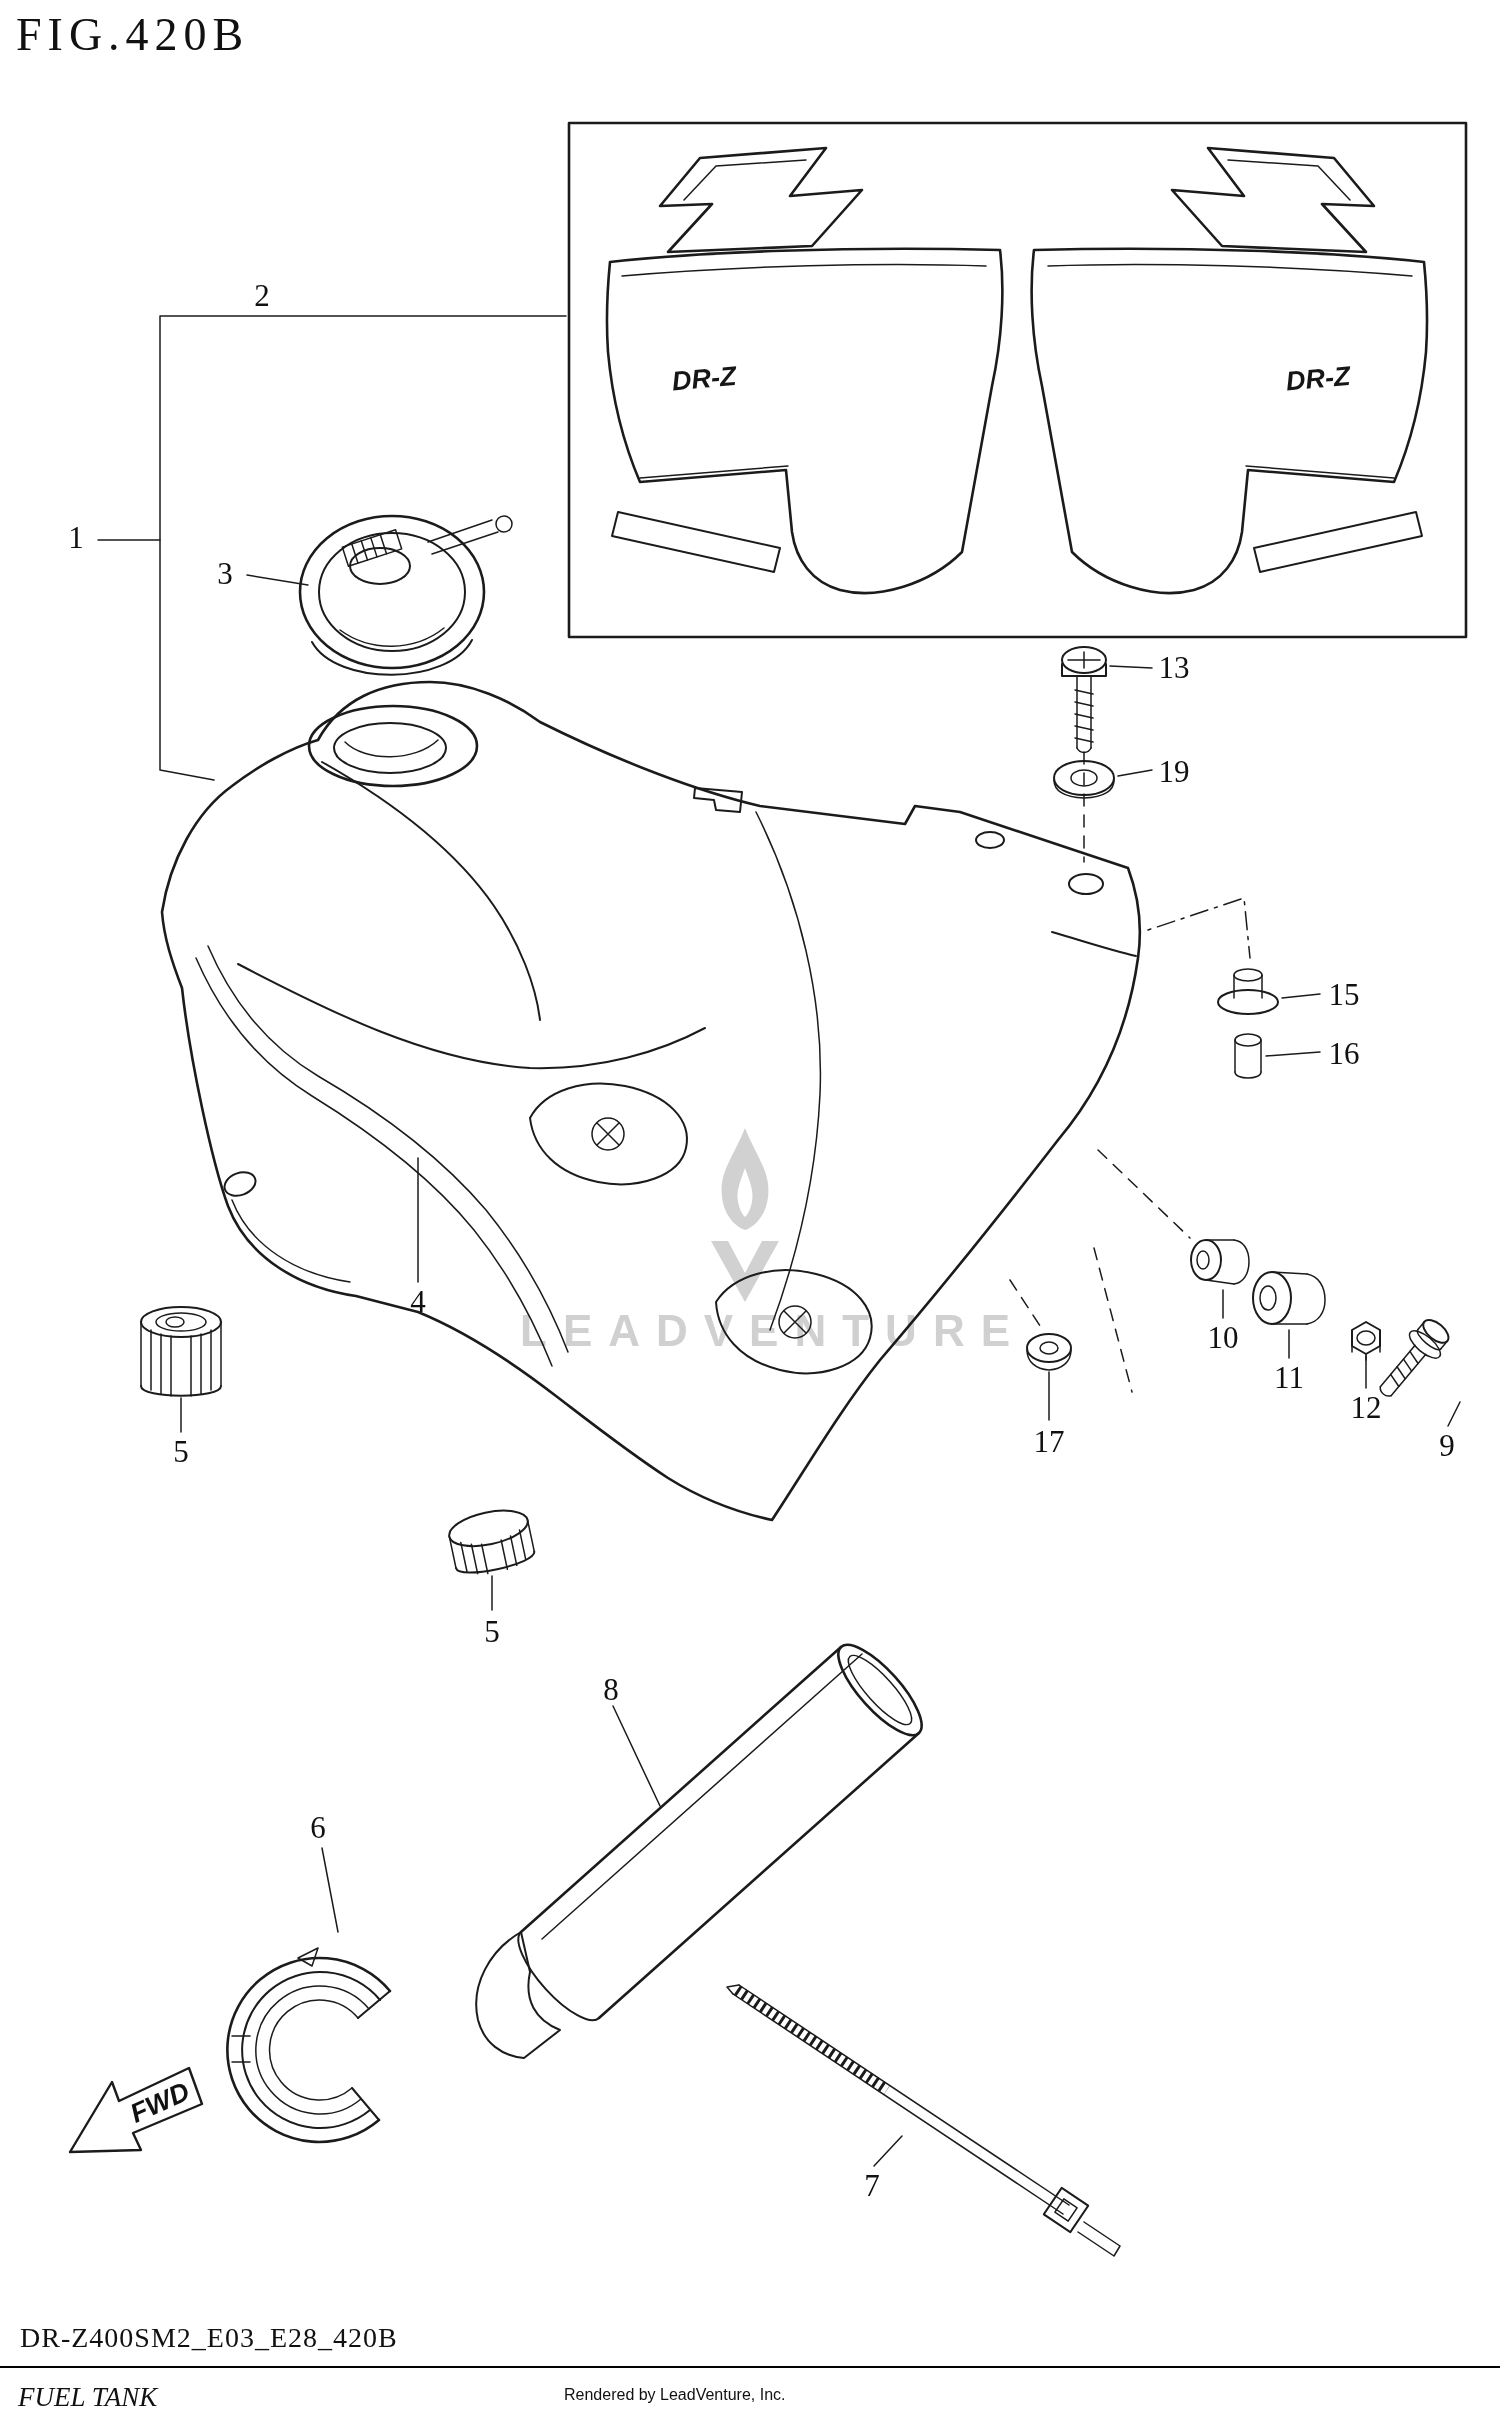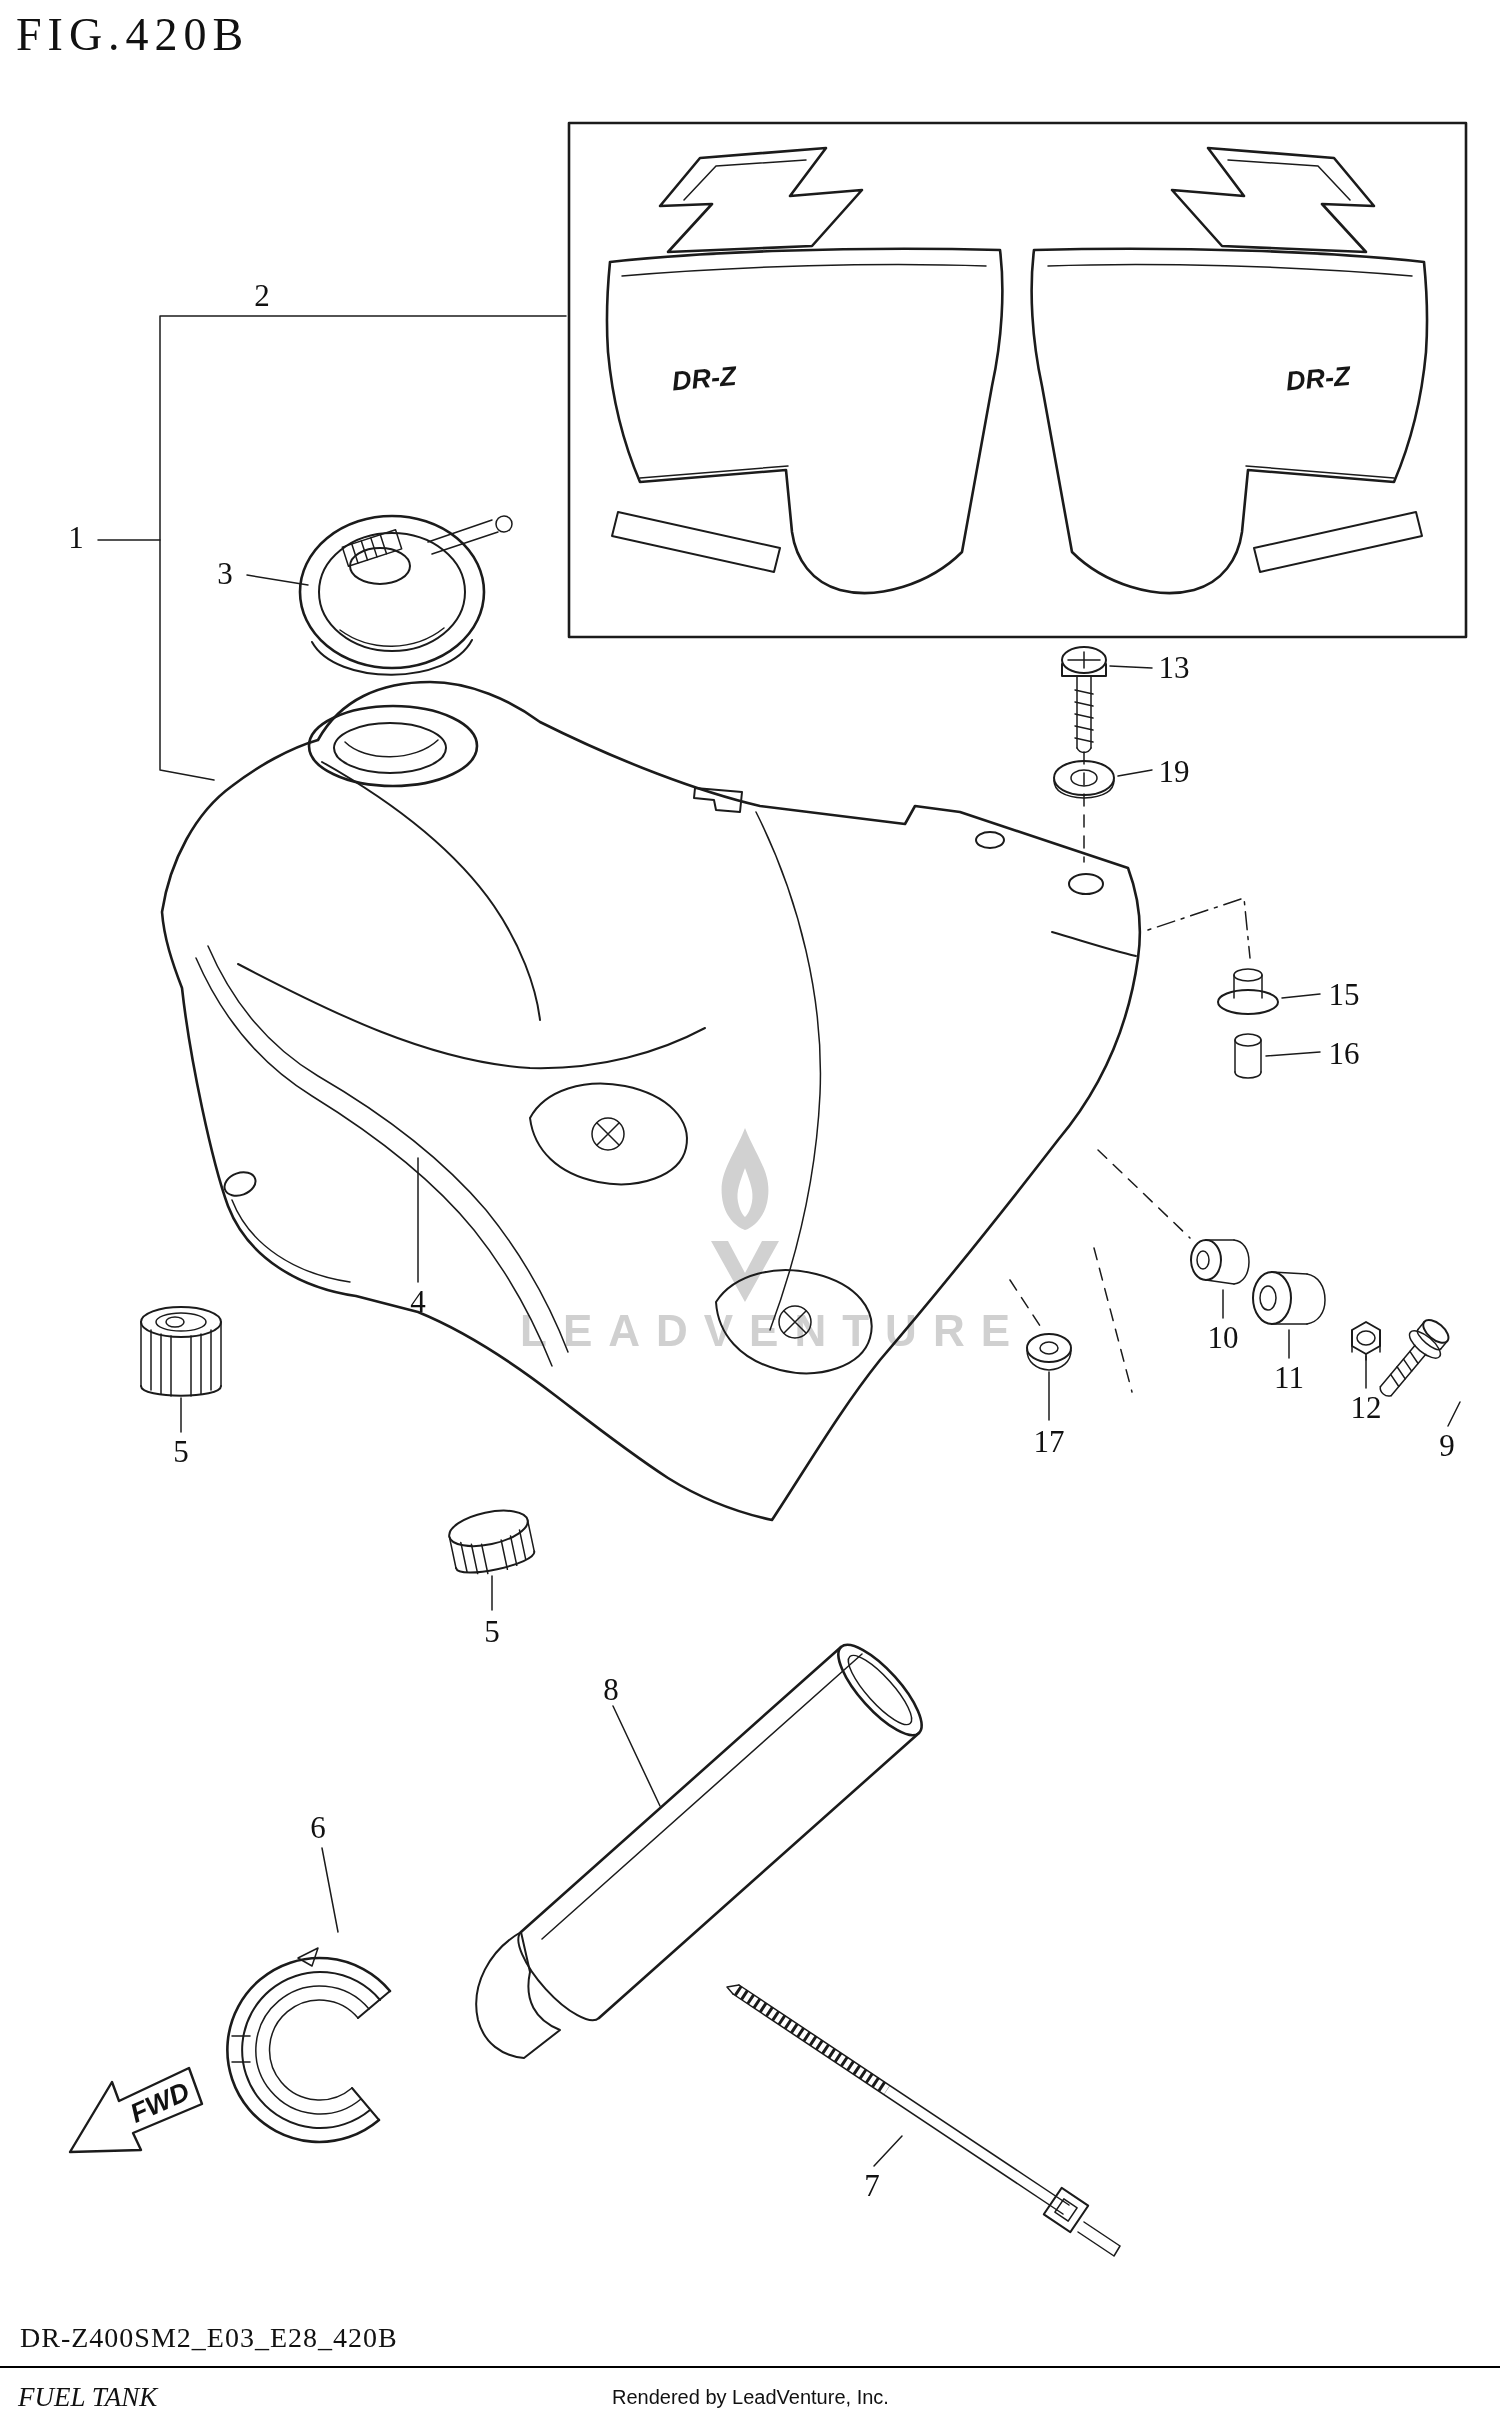--- a/index.html
+++ b/index.html
@@ -18,21 +18,21 @@
   .gray{fill:#c9c9c9;stroke:none;}
   .logo-text{font-family:"Liberation Sans", sans-serif;font-style:italic;font-weight:bold;
              font-size:27px;fill:#161616;}
   .wm-text{font-family:"Liberation Sans", sans-serif;font-weight:bold;font-size:44px;
            fill:#c8c8c8;letter-spacing:16px;}
   .fwd-text{font-family:"Liberation Sans", sans-serif;font-style:italic;font-weight:bold;
             font-size:27px;fill:#111;}
   .footer-code{position:absolute;left:20px;top:2322px;font-size:28px;letter-spacing:1px;}
   .footer-rule{position:absolute;left:0;top:2366px;width:1500px;border-top:2px solid #000;}
   .footer-name{position:absolute;left:18px;top:2382px;font-size:27px;letter-spacing:0px;font-style:italic;}
-  .footer-rendered{position:absolute;left:612px;top:2386px;font-size:20px;
+  .footer-rendered{position:absolute;left:564px;top:2386px;font-size:16px;
                    font-family:"Liberation Sans", sans-serif;}
 </style>
 </head>
 <body>
 
 <div class="page">
 
   <div class="title">FIG.420B</div>
 
   <svg width="1500" height="2433" viewBox="0 0 1500 2433">

